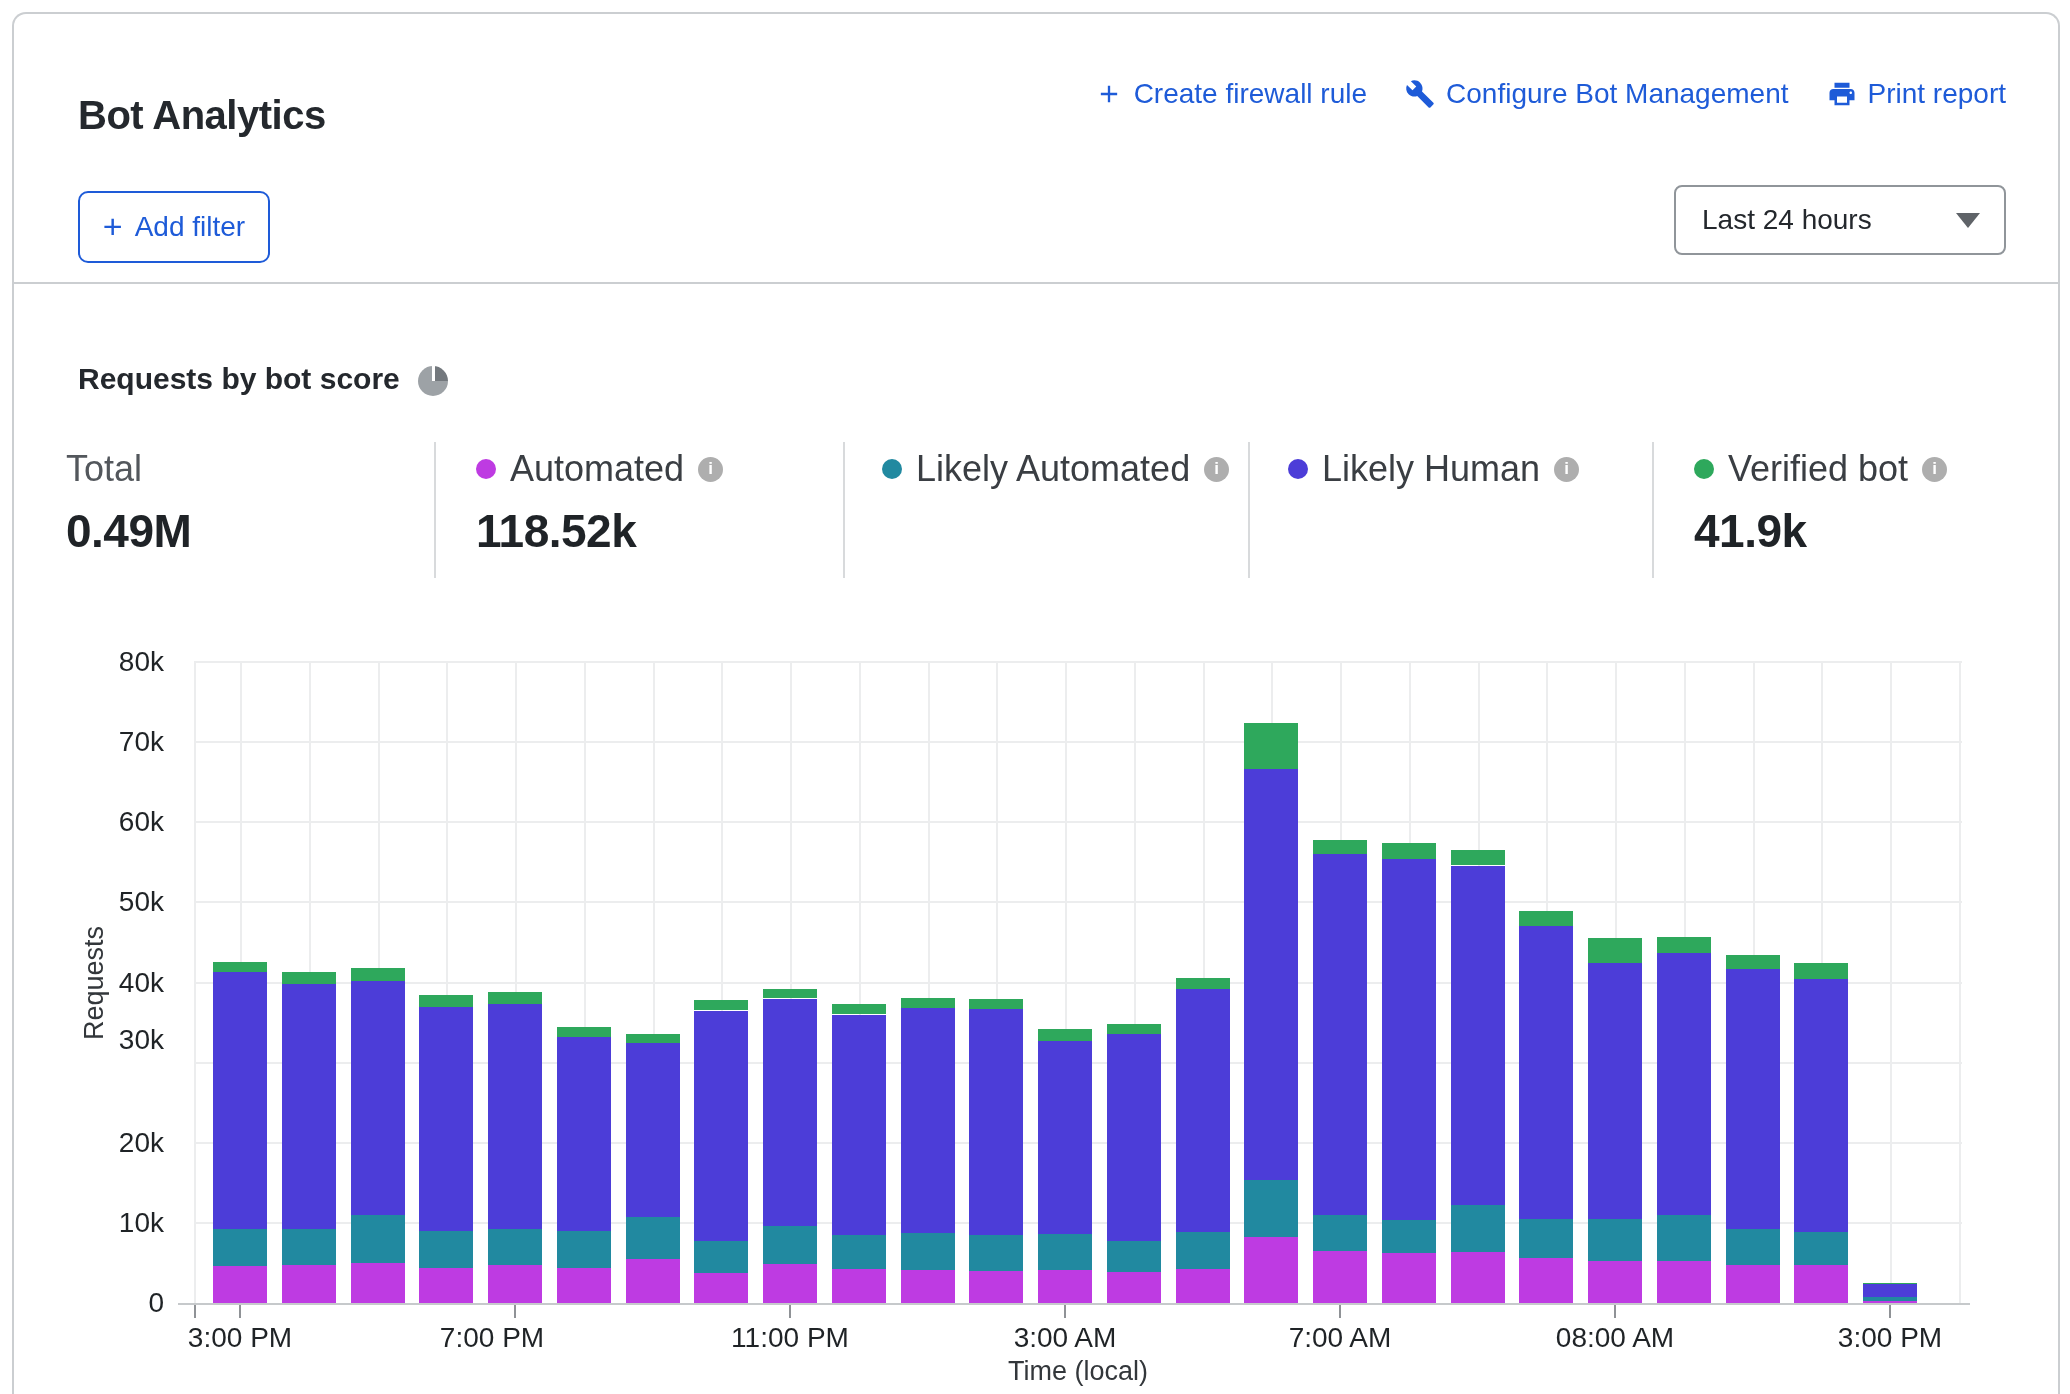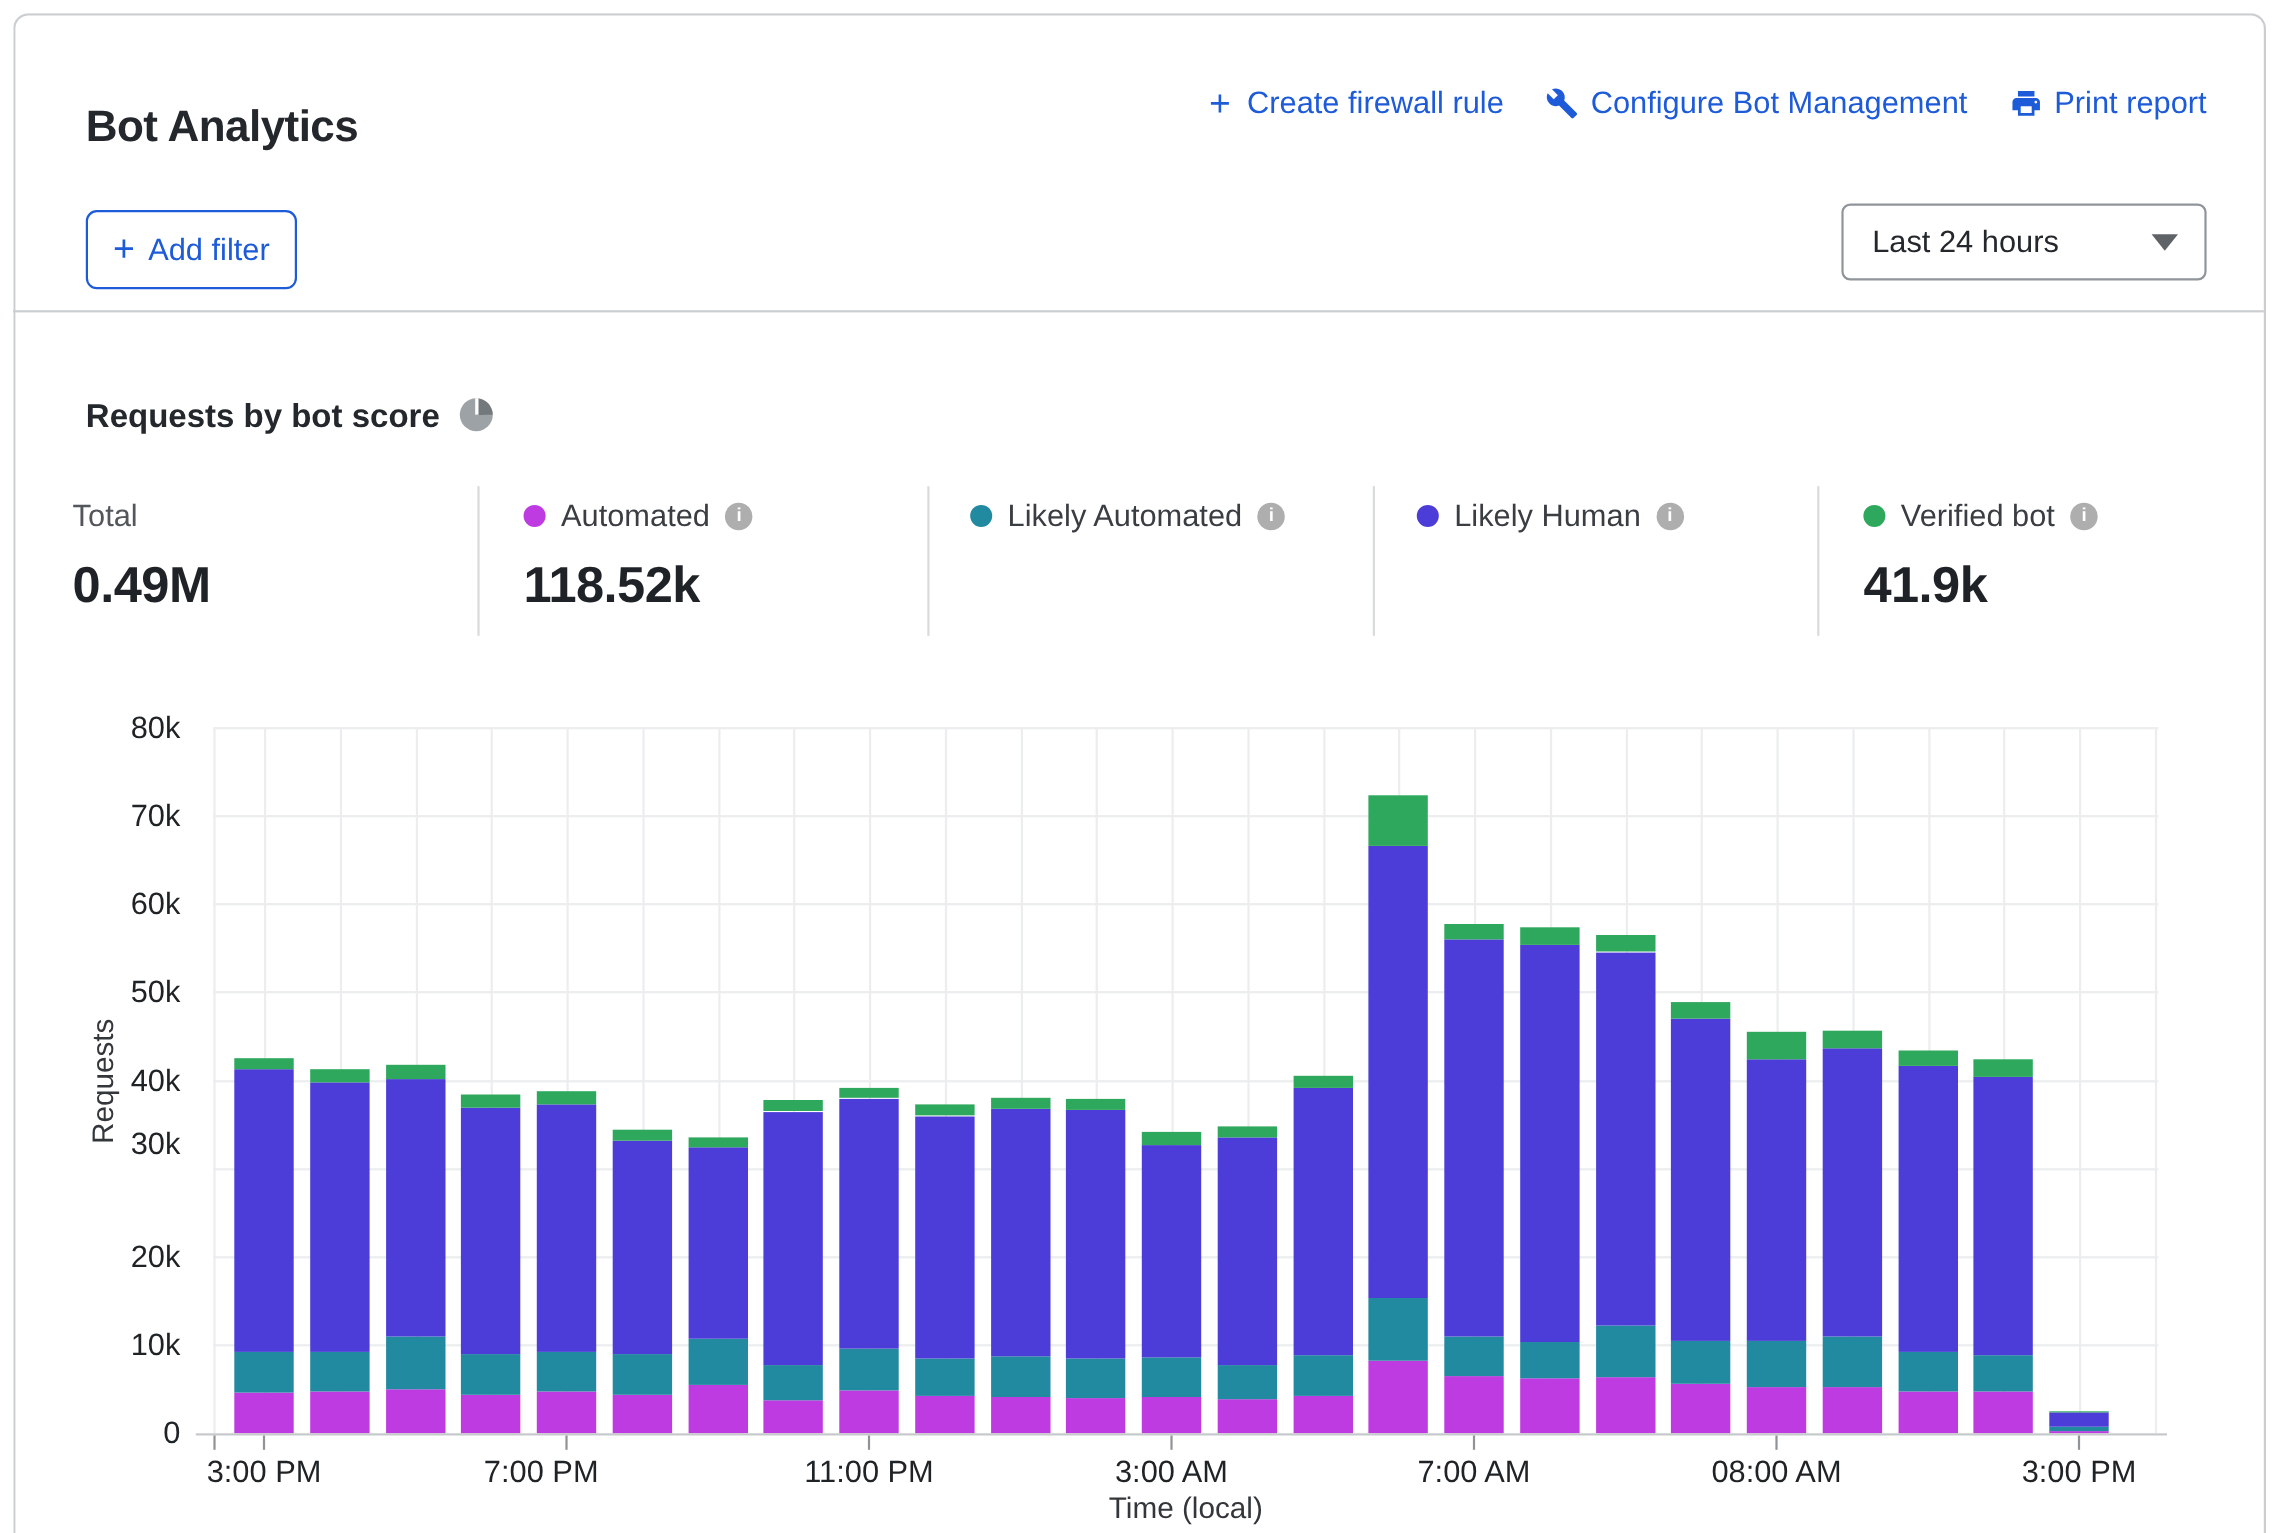--- a/index.html
+++ b/index.html
@@ -27,32 +27,32 @@
   .dropdown{
     left:1674px;top:185px;width:332px;height:70px;box-sizing:border-box;
     border:2px solid #90959A;border-radius:8px;background:#fff;font-size:28px;
     display:flex;align-items:center;padding:0 24px 0 26px;cursor:pointer;
   }
   .dropdown .caret{
     margin-left:auto;width:0;height:0;
     border-left:12px solid transparent;border-right:12px solid transparent;border-top:15px solid #5F6368;
   }
   .divider{left:12px;top:282px;width:2046px;height:2px;background:#CBCED1}
-  .section-title{left:78px;top:362px;font-size:30px;font-weight:700;display:flex;align-items:flex-start;gap:18px}
+  .section-title{left:78px;top:362px;font-size:30px;font-weight:700;display:flex;align-items:flex-end;gap:18px}
   .pie-icon{
     width:30px;height:30px;border-radius:50%;
     background:conic-gradient(#73787D 0deg 88deg,#9DA2A6 92deg 360deg);
     position:relative;
   }
   .pie-icon:after{content:"";position:absolute;left:14px;top:0;width:3px;height:15px;background:#fff}
   
   .stat-div{top:442px;width:2px;height:136px;background:#D8DADC}
   .stat-col{top:452px}
   .stat-label-row{display:flex;align-items:center;gap:14px;height:34px}
-  .stat-label{font-size:28px;color:#3A3E43;white-space:nowrap}
+  .stat-label{font-size:36px;color:#3A3E43;white-space:nowrap}
   .stat-label.muted{color:#53575C}
   .dot{width:20px;height:20px;border-radius:50%}
   .info-icon{
     width:25px;height:25px;border-radius:50%;background:#AEAEAE;color:#fff;
     font-size:17px;font-weight:700;display:flex;align-items:center;justify-content:center;cursor:pointer;
   }
   .stat-value{margin-top:18px;font-size:46px;font-weight:700;color:#1F2327;letter-spacing:-.5px}
   
   #plot .vgrid{position:absolute;width:2px;background:#ECEDEE}
   #plot .hgrid{position:absolute;height:2px;background:#ECEDEE}

